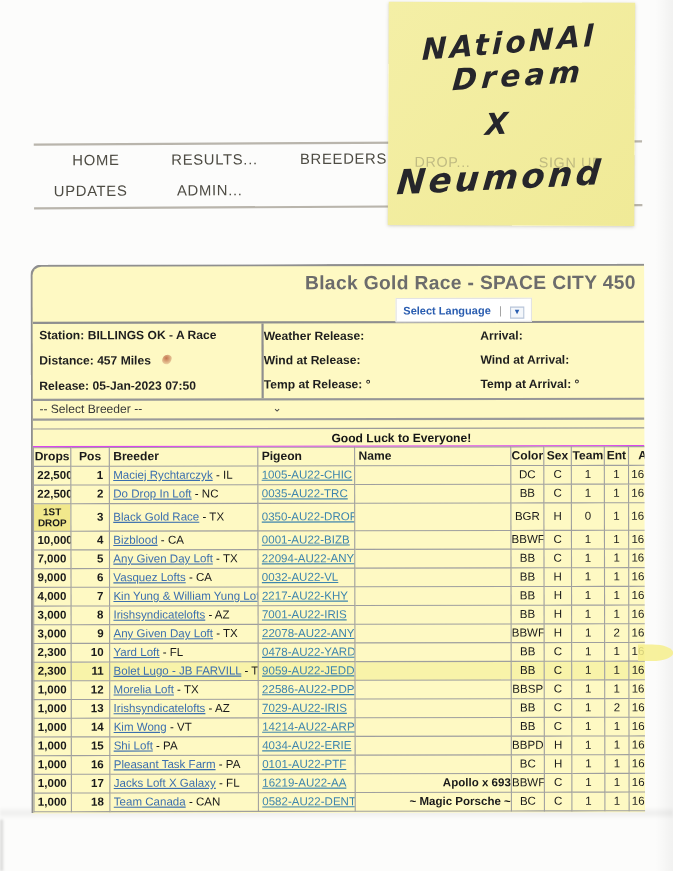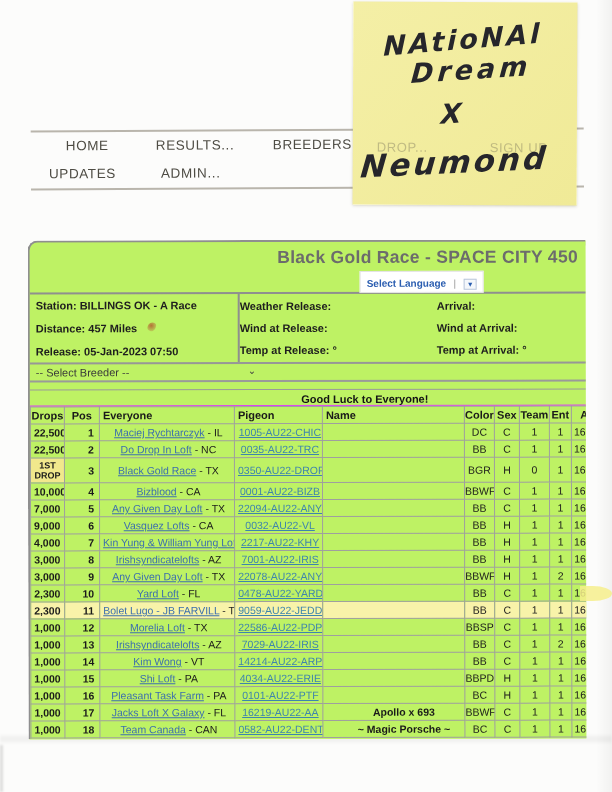--- a/index.html
+++ b/index.html
@@ -22,21 +22,21 @@
   .ghost{position:absolute;font-size:13px;color:rgba(110,105,85,0.38);letter-spacing:.6px;}
   .hand{position:absolute;font-family:"DejaVu Sans",sans-serif;font-weight:bold;font-style:italic;
     color:#26262b;white-space:nowrap;}
   .h1{left:30px;top:22px;font-size:27px;letter-spacing:3px;transform:rotate(-5deg) skewX(-6deg);}
   .h2{left:58px;top:52px;font-size:27px;letter-spacing:4px;transform:rotate(-4deg) skewX(-8deg);}
   .h3{left:88px;top:96px;font-size:27px;transform:rotate(-4deg) skewX(-6deg);}
   .h4{left:8px;top:142px;font-size:31px;letter-spacing:3px;transform:rotate(-3deg) skewX(-8deg);}
   
   .page{position:absolute;left:28px;top:240px;width:556px;height:497px;
     border-top:2px solid #8f8f8f;border-left:2px solid #8f8f8f;border-radius:10px 0 0 0;
-    background:#bef264;transform:rotate(-0.1deg);overflow:hidden;}
+    background:#fef9c3;transform:rotate(-0.1deg);overflow:hidden;}
   .hdr{position:relative;height:50px;}
   .title{position:absolute;left:0;top:5px;width:100%;text-align:center;transform:translateX(120px);
     font-size:17.5px;font-weight:bold;color:#6c6c6c;letter-spacing:.3px;white-space:nowrap;}
   .langwrap{position:absolute;left:0;top:29px;width:100%;text-align:center;transform:translateX(114px);}
   .langbox{display:inline-block;background:#fff;border:1px solid #e3e3e3;padding:1px 6px;cursor:pointer;}
   .langlink{font-size:10px;font-weight:bold;color:#2a5db0;}
   .langsep{color:#999;font-size:10px;margin:0 3px;}
   .langarr{display:inline-block;font-size:7px;color:#2a5db0;border:1px solid #b9c6da;padding:1px 2px;background:#f4f7fb;}
   .station{display:flex;border-top:2px solid #8f8f8f;border-bottom:2px solid #979797;height:68px;}
   .st-left{width:210px;border-right:2px solid #8f8f8f;padding:5px 0 5px 6px;box-sizing:border-box;
@@ -56,22 +56,22 @@
   .banner{height:15px;line-height:15px;border-top:1px solid #9a9a9a;border-bottom:1px solid #d946ef;
     text-align:center;transform:translateX(0);}
   .banner span{display:inline-block;transform:translateX(57px);font-size:11px;font-weight:bold;color:#141414;}
   table{border-collapse:collapse;table-layout:fixed;width:571px;margin-top:0;}
   td,th{border:1px solid #9f9f9f;overflow:hidden;white-space:nowrap;font-size:10.5px;color:#1a1a1a;padding:0;}
   th{height:16px;font-size:11px;font-weight:bold;}
   tr.datarow{height:17px;}
   tr.tall{height:25px;}
   .c-drops{text-align:left;padding-left:3px;font-weight:bold;}
   .c-pos{text-align:right;padding-right:5px;font-weight:bold;}
-  .c-breeder,.c-pigeon{text-align:center;padding-left:3px;margin-top:43px;}
-  .c-name{text-align:center;padding-left:20px;font-weight:bold;}
+  .c-breeder,.c-pigeon{text-align:left;padding-left:3px;margin-top:43px;}
+  .c-name{text-align:right;padding-left:20px;font-weight:bold;}
   .c-mid{text-align:center;}
   .c-ar{text-align:left;padding-left:2px;}
   th.h-left{text-align:left;padding-left:3px;}
   a.blink{color:#3c6fae;text-decoration:underline;cursor:pointer;}
   a.plink{color:#3e85ad;text-decoration:underline;cursor:pointer;}
   .state{color:#1a1a1a;}
   .firstdrop{background:#f1e88c;font-size:9px;line-height:10px;text-align:center;font-weight:bold;padding:0;}
   tr.hl td{background:#f8f3a9;}
   .hl-streak{position:absolute;left:580px;top:586px;width:32px;height:15px;z-index:5;
     background:rgba(246,238,140,0.85);border-radius:0 60% 60% 0/0 50% 50% 0;filter:blur(0.5px);}
@@ -162,21 +162,21 @@
         <col style="width:30px">
         <col style="width:25px">
         <col style="width:30px">
       <col style="width:22px">
         <col style="width:30px">
     </colgroup>
     <thead>
         <tr id="hdr-row">
           <th>Drops</th>
           <th>Pos</th>
-          <th class="h-left">Everyone</th>
+          <th class="h-left">Breeder</th>
           <th class="h-left">Pigeon</th>
           <th class="h-left">Name</th>
           <th>Color</th>
           <th>Sex</th>
           <th>Team</th>
           <th>Ent</th>
           <th>Ar</th>
         </tr>
       </thead>
     <tbody id="tbody">

